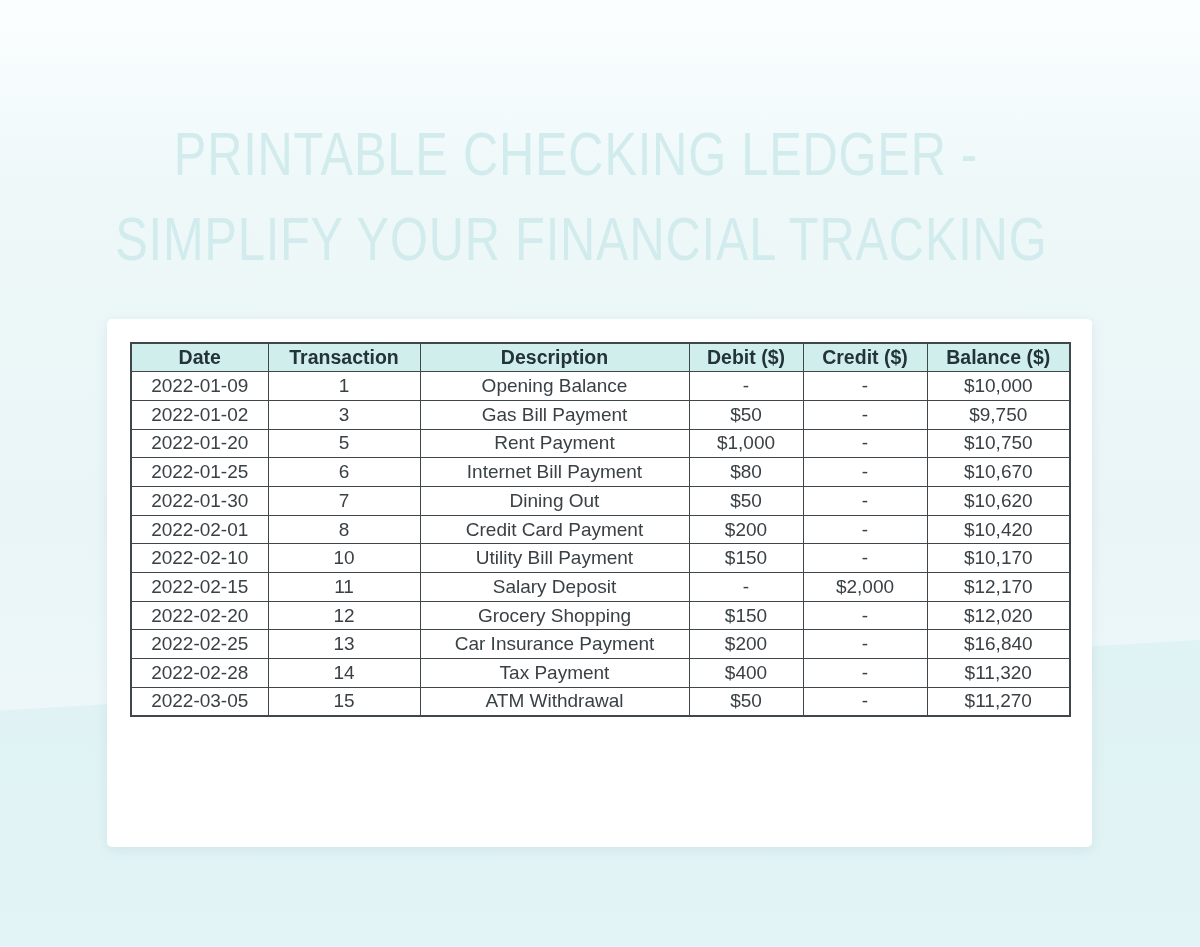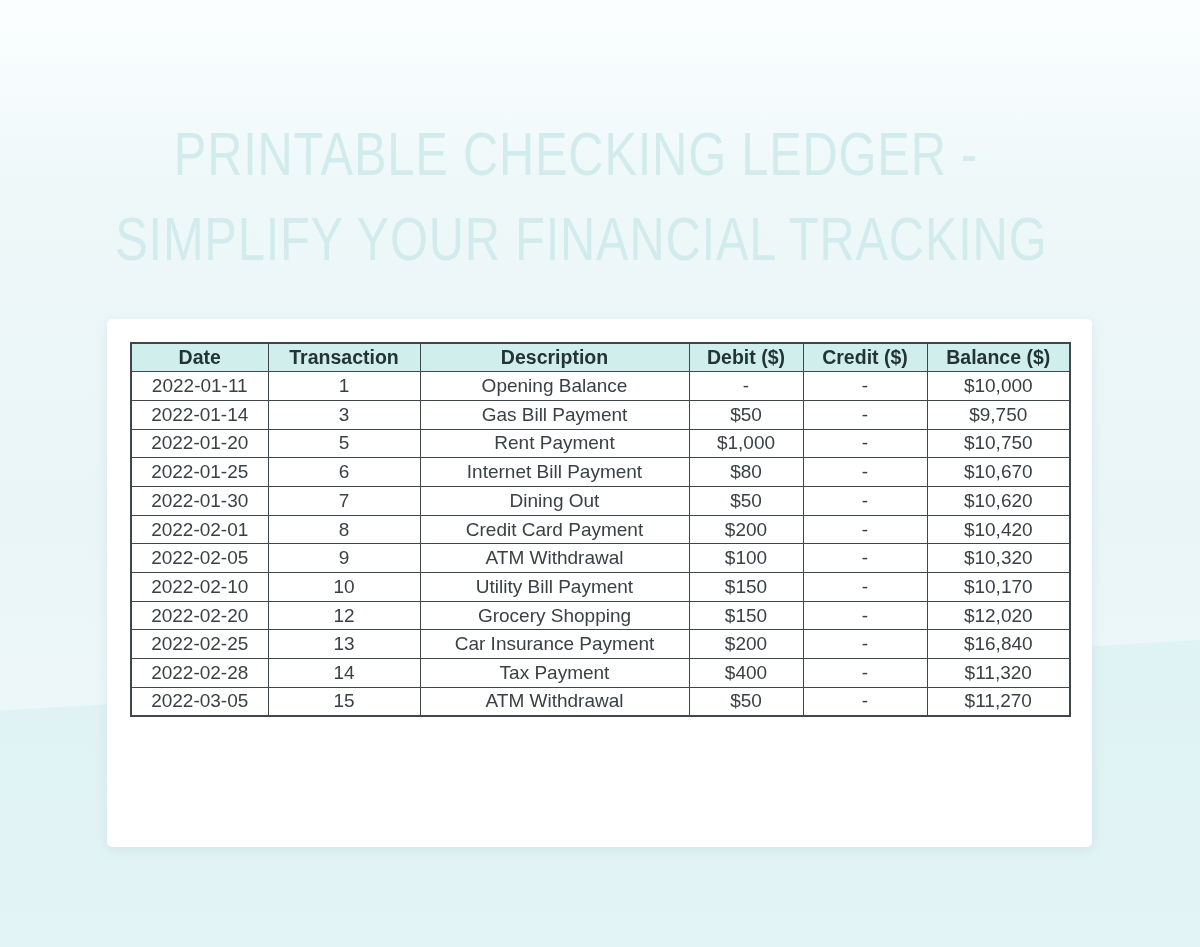--- a/index.html
+++ b/index.html
@@ -109,29 +109,29 @@
           <th>Date</th>
           <th>Transaction</th>
           <th>Description</th>
           <th>Debit ($)</th>
           <th>Credit ($)</th>
           <th>Balance ($)</th>
         </tr>
     </thead>
     <tbody id="table-body">
         <tr>
-          <td>2022-01-11</td>
+          <td>2022-01-09</td>
           <td>1</td>
           <td>Opening Balance</td>
           <td>-</td>
           <td>-</td>
           <td>$10,000</td>
         </tr>
         <tr>
-          <td>2022-01-14</td>
+          <td>2022-01-02</td>
           <td>3</td>
           <td>Gas Bill Payment</td>
           <td>$50</td>
           <td>-</td>
           <td>$9,750</td>
         </tr>
         <tr>
           <td>2022-01-20</td>
           <td>5</td>
           <td>Rent Payment</td>
@@ -157,36 +157,36 @@
         </tr>
         <tr>
           <td>2022-02-01</td>
           <td>8</td>
           <td>Credit Card Payment</td>
           <td>$200</td>
           <td>-</td>
           <td>$10,420</td>
         </tr>
         <tr>
-          <td>2022-02-05</td>
-          <td>9</td>
-          <td>ATM Withdrawal</td>
-          <td>$100</td>
-          <td>-</td>
-          <td>$10,320</td>
-        </tr>
-        <tr>
           <td>2022-02-10</td>
           <td>10</td>
           <td>Utility Bill Payment</td>
           <td>$150</td>
           <td>-</td>
           <td>$10,170</td>
         </tr>
         <tr>
+          <td>2022-02-15</td>
+          <td>11</td>
+          <td>Salary Deposit</td>
+          <td>-</td>
+          <td>$2,000</td>
+          <td>$12,170</td>
+        </tr>
+        <tr>
           <td>2022-02-20</td>
           <td>12</td>
           <td>Grocery Shopping</td>
           <td>$150</td>
           <td>-</td>
           <td>$12,020</td>
         </tr>
         <tr>
           <td>2022-02-25</td>
           <td>13</td>

